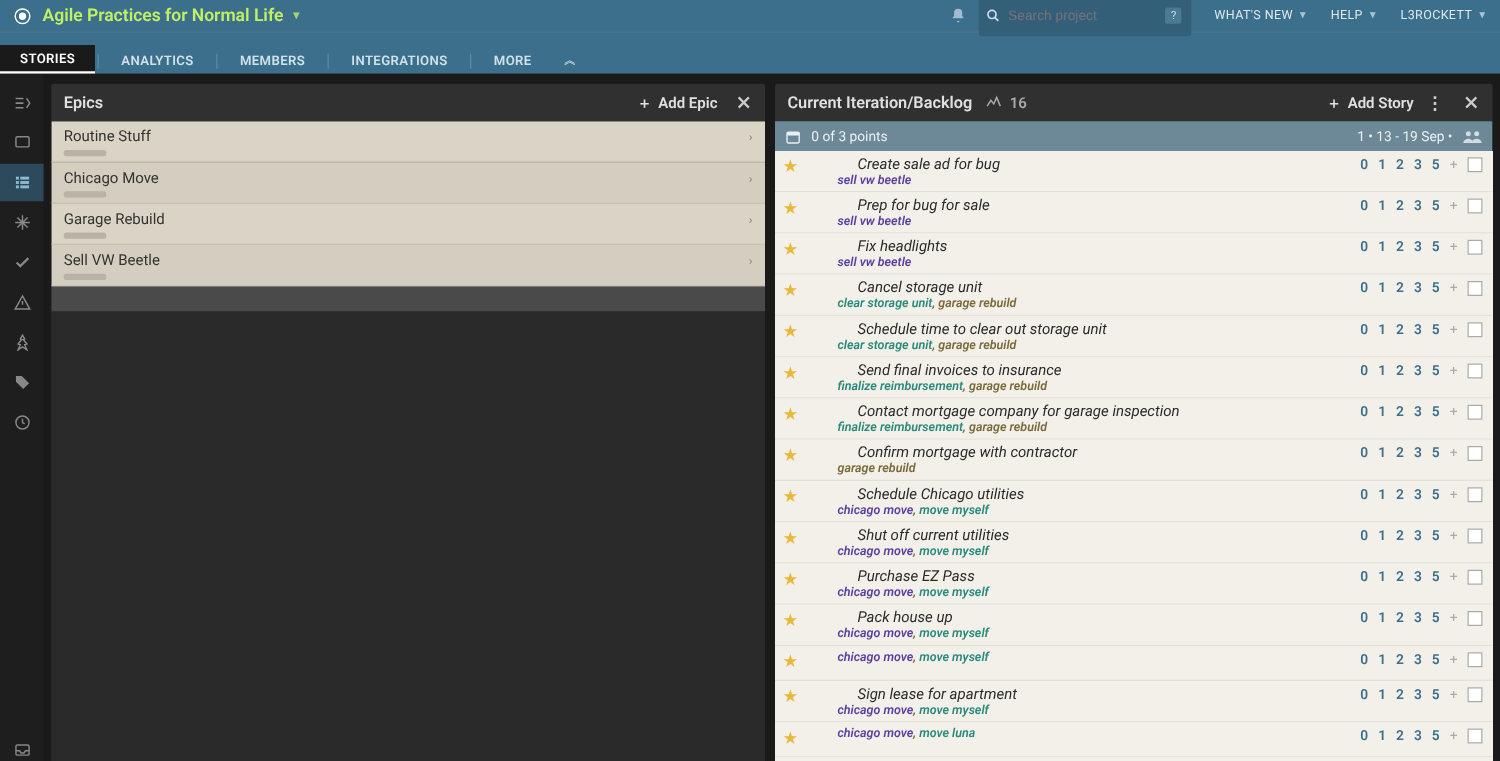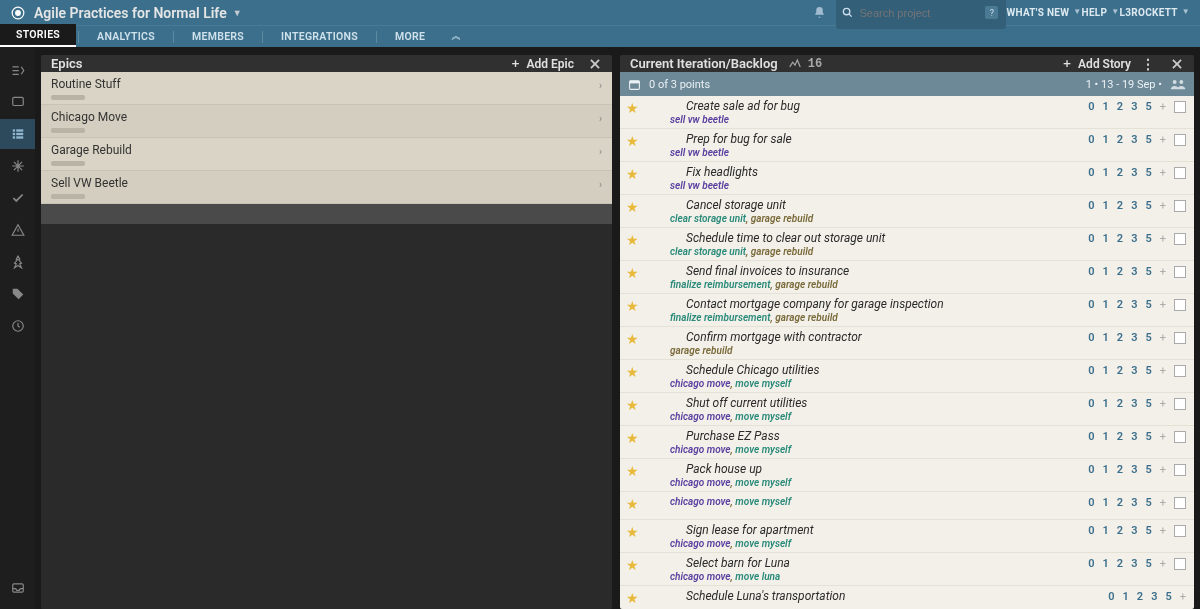--- a/index.html
+++ b/index.html
@@ -1,55 +1,55 @@
 <!DOCTYPE html>
 <html><head>
 <meta charset="utf-8">
 <style>
   * { box-sizing: border-box; margin: 0; padding: 0; }
   html, body { width: 1200px; height: 609px; overflow: hidden; font-family: -apple-system, BlinkMacSystemFont, "Segoe UI", Roboto, sans-serif; background: #1a1a1a; color: #ccc; font-size: 12px; }
 
   
   .header { height: 25px; background: #3c6f8c; display: flex; align-items: center; padding: 0 10px; color: #fff; }
   .header .logo { width: 16px; height: 16px; margin-right: 8px; display:flex;align-items:center;justify-content:center; }
-  .header .project-title { font-size: 14px; font-weight: 600; color: #e5e5e5; display:flex; align-items:center; gap:6px;}
+  .header .project-title { font-size: 14px; font-weight: 600; color: #bef264; display:flex; align-items:center; gap:6px;}
   .header .project-title .caret { font-size:9px; opacity:.8;}
   .header .spacer { flex: 1; }
   .header .bell { margin: 0 10px; opacity: .7; }
   .header .search-wrap { background: #335f78; border-radius: 3px; height: 32px; width: 170px; display: flex; align-items: center; padding: 0 6px; gap:6px; }
   .header .search-wrap input { background: transparent; border: none; outline: none; color: #cde; font-size: 11px; width: 120px; }
   .header .search-wrap .qmark { background:#4b7b94; width:13px; height:13px; border-radius:2px; font-size:9px; display:flex;align-items:center;justify-content:center; color:#cde;}
-  .header .top-link { font-size: 10px; font-weight:700; letter-spacing:.3px; display:flex; align-items:flex-start; gap:4px; color:#dce9f0;}
+  .header .top-link { font-size: 10px; font-weight:400; letter-spacing:.3px; margin-left: 18px; display:flex; align-items:flex-start; gap:4px; color:#dce9f0;}
   .header .top-link .caret { font-size:8px; opacity:.7;}
 
   
-  .navrow { height: 22px; background: #3c6f8c; display:flex; align-items:flex-end; padding-left: 0; border-top:1px solid #4b7b94;}
+  .navrow { height: 34px; background: #3c6f8c; display:flex; align-items:flex-end; padding-left: 0; border-top:1px solid #4b7b94;}
   .navrow .tab { padding: 4px 16px; font-size: 10.5px; font-weight:600; letter-spacing:.3px; color:#cfe2ec; cursor:pointer; }
   .navrow .tab.active { background:#1a1a1a; color:#fff; border-bottom:2px solid #fff; }
   .navrow .sep { width:1px; height:12px; background:#5b8aa2; margin:0 2px 4px; }
   .navrow .chev { padding:4px 10px; color:#cfe2ec; font-size:10px;}
 
   
   .main { display:flex; height: calc(609px - 47px); }
   .sidebar { width: 35px; background:#1e1e1e; display:flex; flex-direction:column; align-items:center; padding-top:8px; gap:2px;}
   .sidebar .sicon { width:35px; height:30px; display:flex; align-items:center; justify-content:center; color:#888; cursor:pointer;}
   .sidebar .sicon.active { background:#2d4a5c; color:#8fb8d0;}
   .sidebar .sicon.bottom { margin-top:auto; margin-bottom:6px;}
 
   .panels { flex:1; display:flex; gap:8px; padding:8px 6px 0 6px; background:#1a1a1a; overflow:hidden;}
   .panel { background:#2a2a2a; border-radius:2px; display:flex; flex-direction:column; overflow:hidden;}
   .panel.left { width: 571px; }
   .panel.right { flex:1; }
 
-  .panel-head { height:17px; background:#303030; display:flex; align-items:center; padding:0 10px; font-size:13px; font-weight:600; color:#e0e0e0;}
+  .panel-head { height:30px; background:#303030; display:flex; align-items:center; padding:0 10px; font-size:13px; font-weight:600; color:#e0e0e0;}
   .panel-head .phspacer { flex:1; }
   .panel-head .addbtn { display:flex; align-items:center; gap:5px; font-size:12px; font-weight:600; cursor:pointer; color:#e0e0e0;}
   .panel-head .closex { margin-left:14px; cursor:pointer; color:#ccc;}
   .panel-head .kebab { margin-left:10px; cursor:pointer; color:#ccc; font-size:14px; letter-spacing:1px;}
-  .panel-head .velwrap { margin-left:10px; display:flex; align-items:center; gap:6px; color:#aaa; font-size:12px;font-family:Liberation Mono, monospace;}
+  .panel-head .velwrap { margin-left:10px; display:flex; align-items:center; gap:6px; color:#aaa; font-size:12px;}
 
   
   .epics-body { flex:1; overflow:auto; background:#2a2a2a;}
   .epic-row { background:#d9d4c5; border-bottom:1px solid #c8c3b4; padding:5px 10px 4px; cursor:pointer; position:relative;}
   .epic-row:nth-child(even){ background:#d3cebf;}
   .epic-row .etitle { color:#333; font-size:12px;}
   .epic-row .ebar { margin-top:4px; height:5px; width:34px; background:#b8b3a4; border-radius:2px;}
   .epic-row .echev { position:absolute; right:10px; top:8px; color:#888; font-size:10px;}
   .epics-empty { height:20px; background:#4a4a4a;}
 
@@ -517,21 +517,20 @@
               <span>3</span>
               <span>5</span>
               <span class="plus">+</span>
             </div>
     <div class="cbox"></div>
           </div>
           <div class="story">
     <div class="star">★</div>
     <div class="gap"></div>
     <div class="scontent">
-      <div class="stitle">Select barn for Luna</div>
       <div class="slabels"><span class="lab-purple">chicago move</span><span class="lab-brown">, </span><span class="lab-teal">move luna</span></div>
     </div>
     <div class="estimates">
               <span>0</span>
               <span>1</span>
               <span>2</span>
               <span>3</span>
               <span>5</span>
               <span class="plus">+</span>
             </div>

